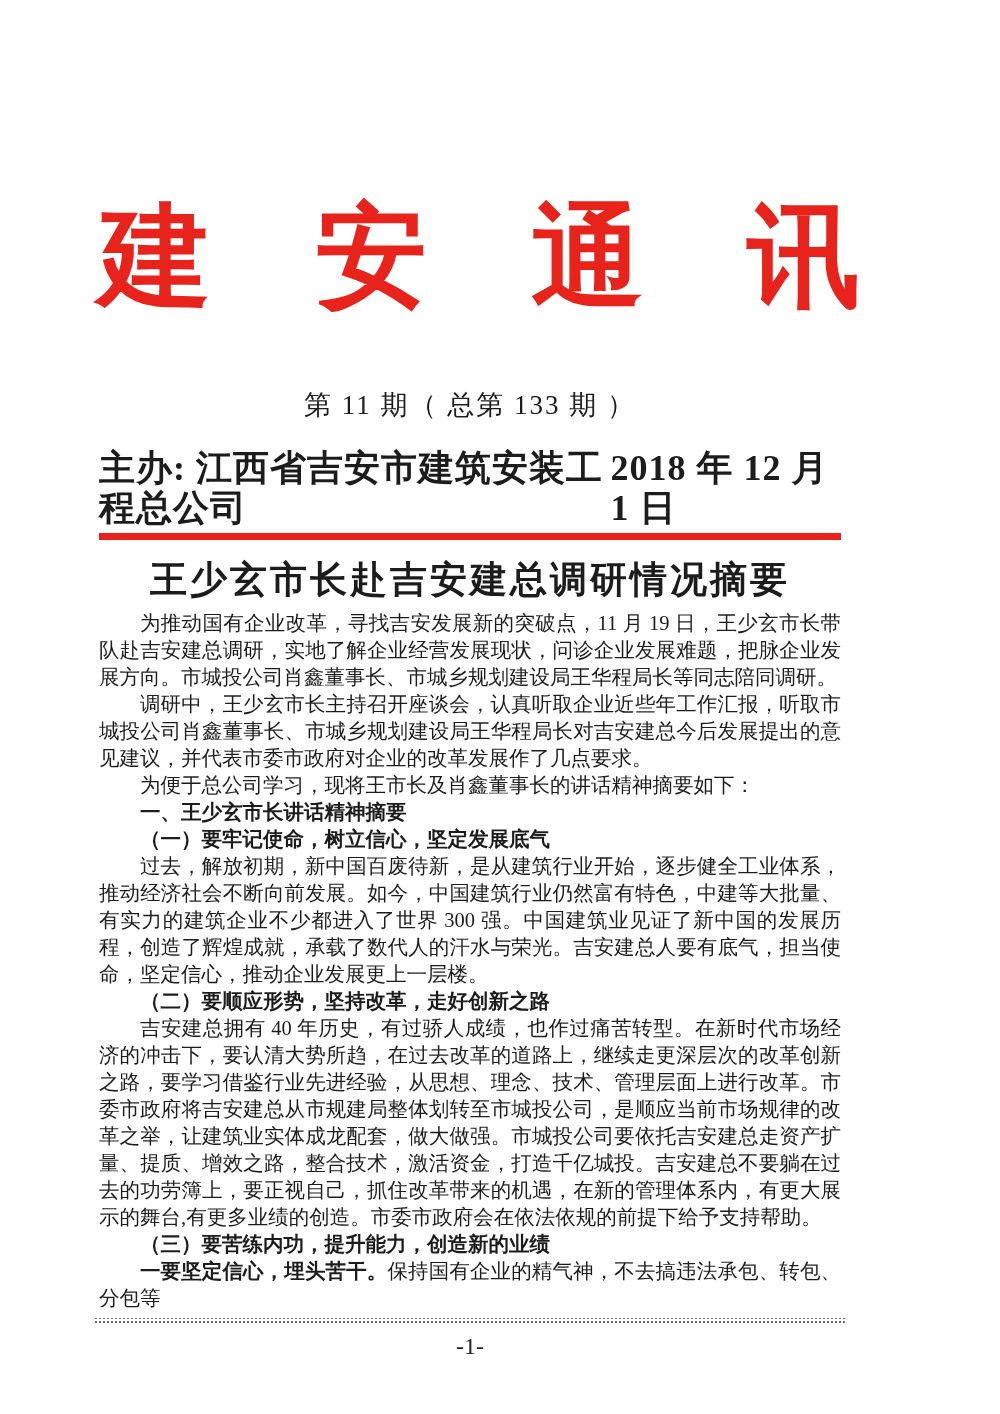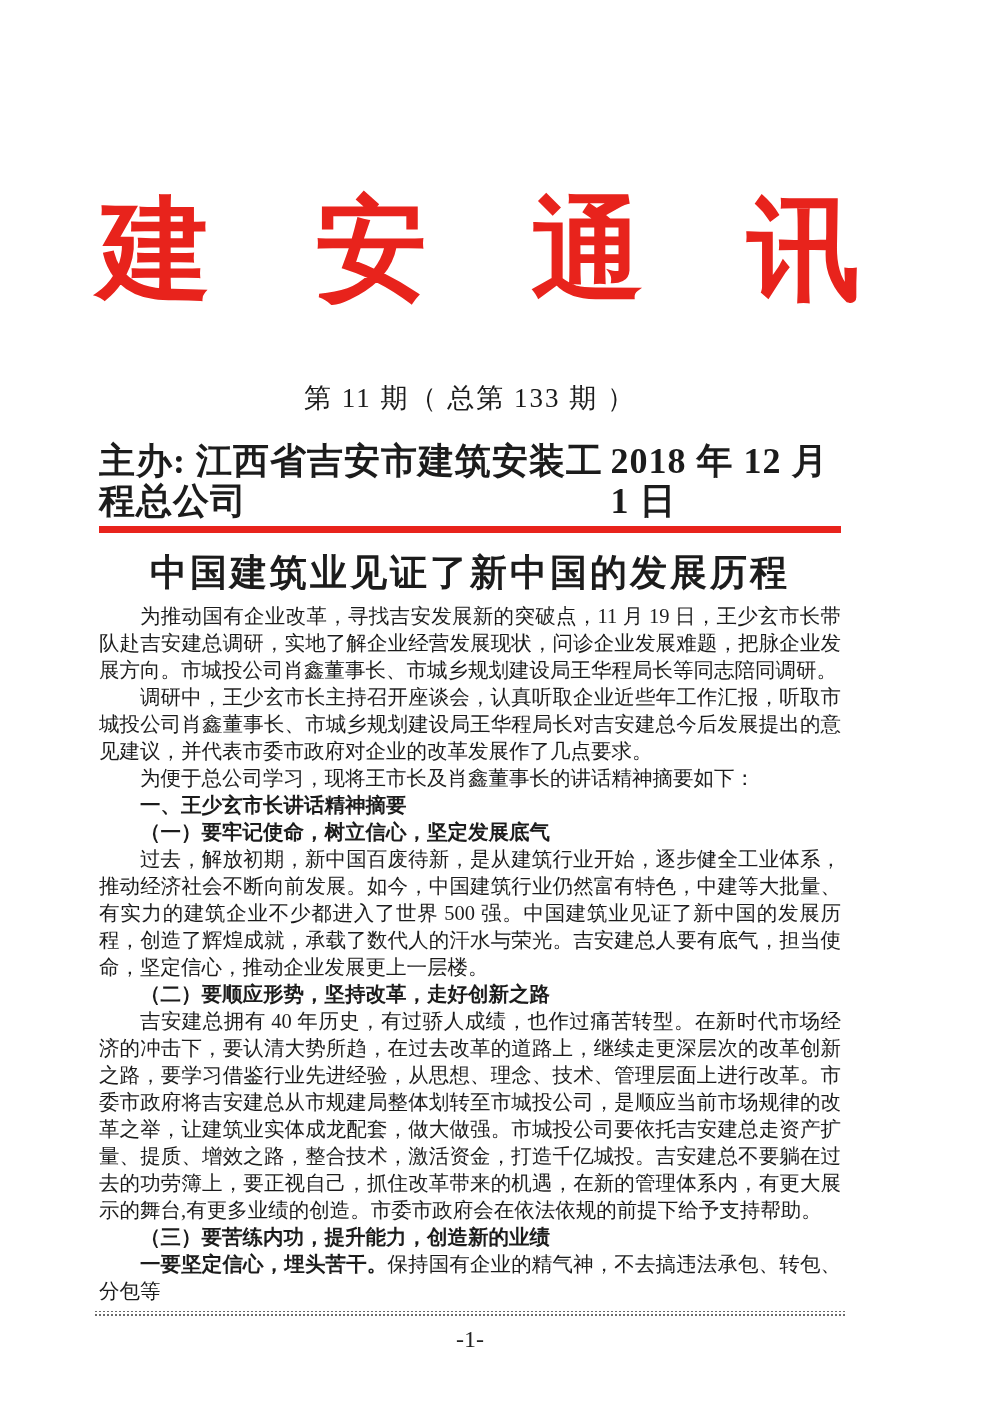--- a/index.html
+++ b/index.html
@@ -6,21 +6,21 @@
   html, body { background: #ffffff; }
   body {
     width: 1000px; height: 1414px;
     font-family: "Liberation Serif", "DejaVu Serif", serif;
     color: #1c1c1c;
     overflow: hidden;
   }
   .page {
     position: relative;
     width: 940px; height: 1414px;
-    padding: 1px 99px;
+    padding: 8px 99px;
     background: #ffffff;
   }
   
   .masthead { padding-top: 178px; text-align: center; }
   .masthead h1 {
     font-size: 112px;
     line-height: 142px;
     font-weight: 600;
     color: #e8231c;
     letter-spacing: 0.34em;
@@ -109,29 +109,29 @@
 
   <div class="issue-line">第 11 期（ 总第 133 期 ）</div>
 
   <div class="pub-row">
     <span class="pub-label">主办: 江西省吉安市建筑安装工程总公司</span>
     <span class="pub-date">2018 年 12 月 1 日</span>
   </div>
 
   <div class="red-rule"></div>
 
-  <div class="article-title">中国建筑业见证了新中国的发展历程</div>
+  <div class="article-title">王少玄市长赴吉安建总调研情况摘要</div>
 
   <div class="article-body">
     <p>为推动国有企业改革，寻找吉安发展新的突破点，11 月 19 日，王少玄市长带队赴吉安建总调研，实地了解企业经营发展现状，问诊企业发展难题，把脉企业发展方向。市城投公司肖鑫董事长、市城乡规划建设局王华程局长等同志陪同调研。</p>
     <p>调研中，王少玄市长主持召开座谈会，认真听取企业近些年工作汇报，听取市城投公司肖鑫董事长、市城乡规划建设局王华程局长对吉安建总今后发展提出的意见建议，并代表市委市政府对企业的改革发展作了几点要求。</p>
     <p>为便于总公司学习，现将王市长及肖鑫董事长的讲话精神摘要如下：</p>
     <p class="heading">一、王少玄市长讲话精神摘要</p>
     <p class="heading">（一）要牢记使命，树立信心，坚定发展底气</p>
-    <p>过去，解放初期，新中国百废待新，是从建筑行业开始，逐步健全工业体系，推动经济社会不断向前发展。如今，中国建筑行业仍然富有特色，中建等大批量、有实力的建筑企业不少都进入了世界 500 强。中国建筑业见证了新中国的发展历程，创造了辉煌成就，承载了数代人的汗水与荣光。吉安建总人要有底气，担当使命，坚定信心，推动企业发展更上一层楼。</p>
+    <p>过去，解放初期，新中国百废待新，是从建筑行业开始，逐步健全工业体系，推动经济社会不断向前发展。如今，中国建筑行业仍然富有特色，中建等大批量、有实力的建筑企业不少都进入了世界 300 强。中国建筑业见证了新中国的发展历程，创造了辉煌成就，承载了数代人的汗水与荣光。吉安建总人要有底气，担当使命，坚定信心，推动企业发展更上一层楼。</p>
     <p class="heading">（二）要顺应形势，坚持改革，走好创新之路</p>
     <p>吉安建总拥有 40 年历史，有过骄人成绩，也作过痛苦转型。在新时代市场经济的冲击下，要认清大势所趋，在过去改革的道路上，继续走更深层次的改革创新之路，要学习借鉴行业先进经验，从思想、理念、技术、管理层面上进行改革。市委市政府将吉安建总从市规建局整体划转至市城投公司，是顺应当前市场规律的改革之举，让建筑业实体成龙配套，做大做强。市城投公司要依托吉安建总走资产扩量、提质、增效之路，整合技术，激活资金，打造千亿城投。吉安建总不要躺在过去的功劳簿上，要正视自己，抓住改革带来的机遇，在新的管理体系内，有更大展示的舞台,有更多业绩的创造。市委市政府会在依法依规的前提下给予支持帮助。</p>
     <p class="heading">（三）要苦练内功，提升能力，创造新的业绩</p>
     <p><span class="lead">一要坚定信心，埋头苦干。</span><span>保持国有企业的精气神，不去搞违法承包、转包、分包等</span></p>
   </div>
 
   <div class="footer-rule"></div>
   <div class="page-number">-1-</div>
 
 </div>

